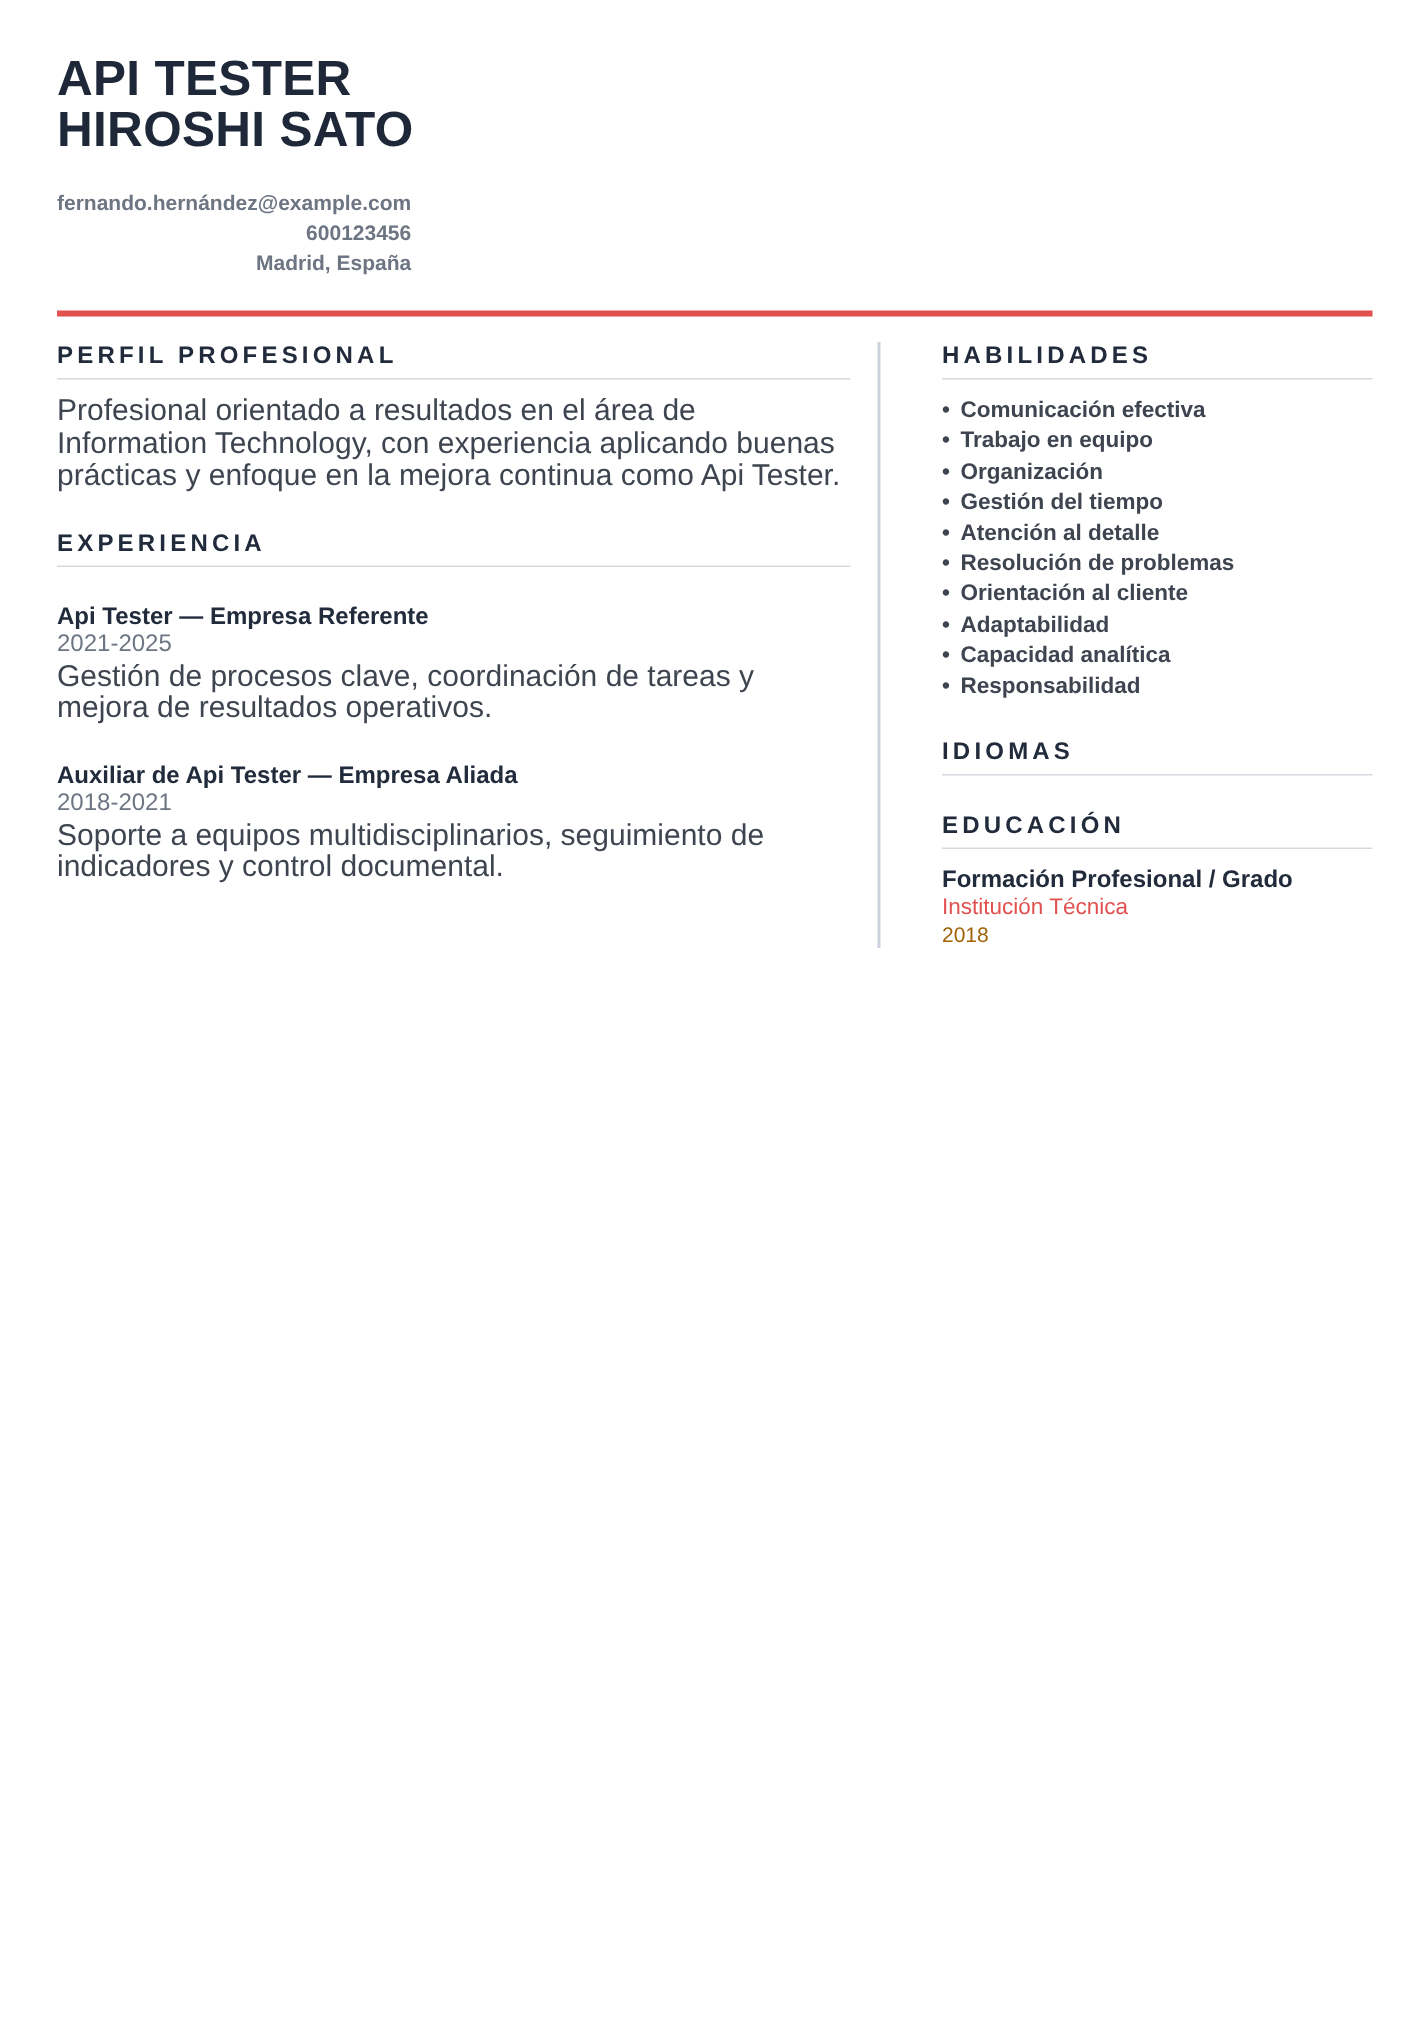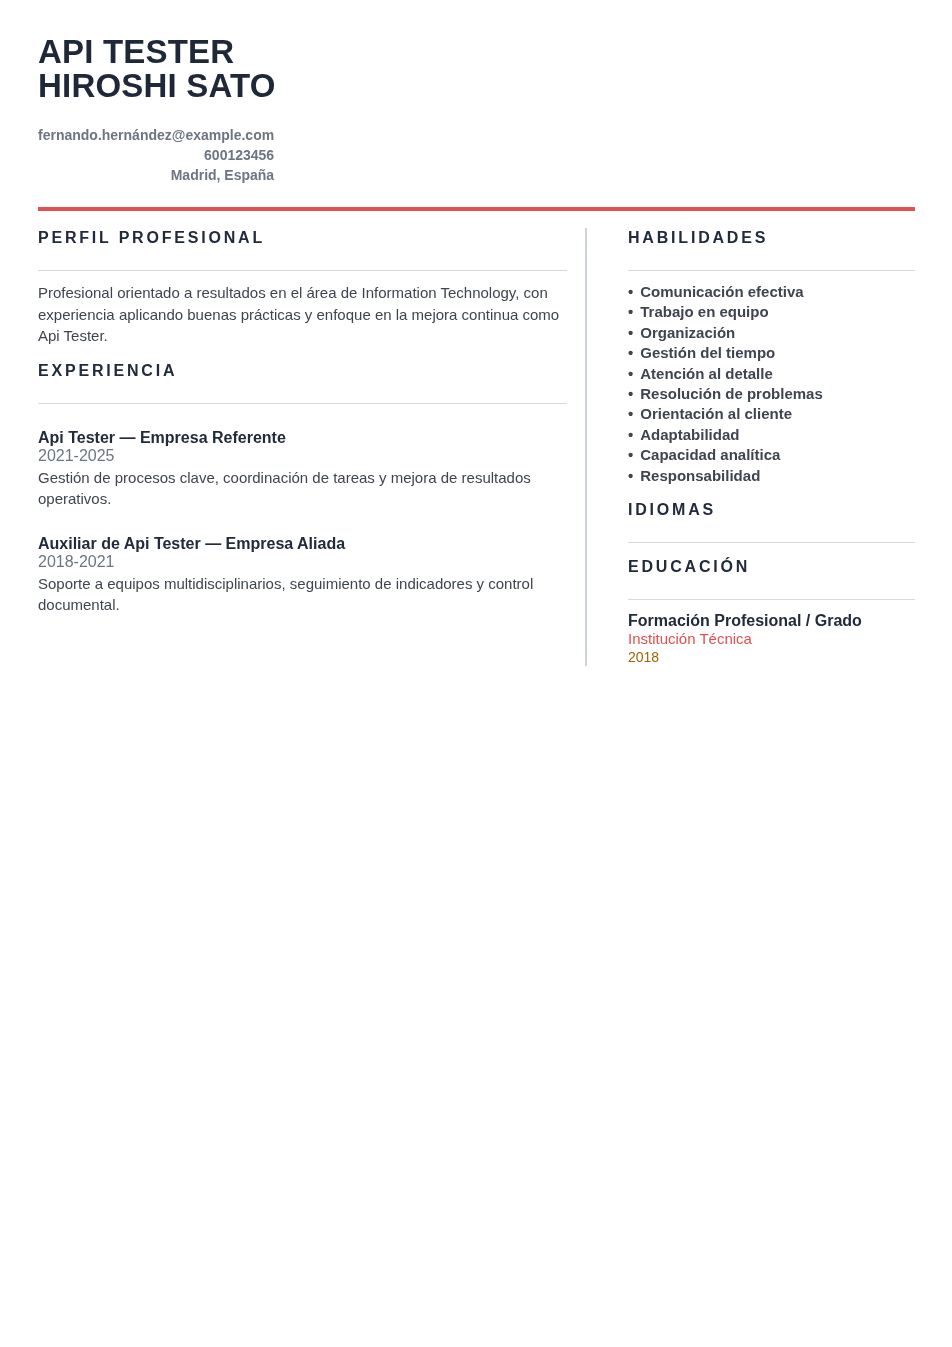--- a/index.html
+++ b/index.html
@@ -56,34 +56,34 @@
   .col-left  { width: 529px; flex: 0 0 529px; }
   .col-divider {
     width: 2px;
     background: #ccd3dc;
     margin-left: 18px;
     flex: 0 0 2px;
   }
   .col-right { flex: 1; margin-left: 41px; }
 
   
-  .section { margin-top: 14px; }
+  .section { margin-top: 24px; }
   .section:first-child { margin-top: 0; }
   .section-heading {
     font-size: 16px;
     line-height: 19px;
     font-weight: bold;
     letter-spacing: 2.8px;
     color: #212b3b;
     border-bottom: 1px solid #d6dae0;
-    padding-bottom: 23px;
+    padding-bottom: 5px;
     margin-bottom: 11px;
   }
   .body-text {
-    font-size: 15px;
+    font-size: 20px;
     line-height: 21.5px;
     color: #3f4550;
   }
 
   
   .job { margin-top: 24px; }
   .job:first-of-type { margin-top: 0; }
   .job-title {
     font-size: 16px;
     line-height: 19px;

